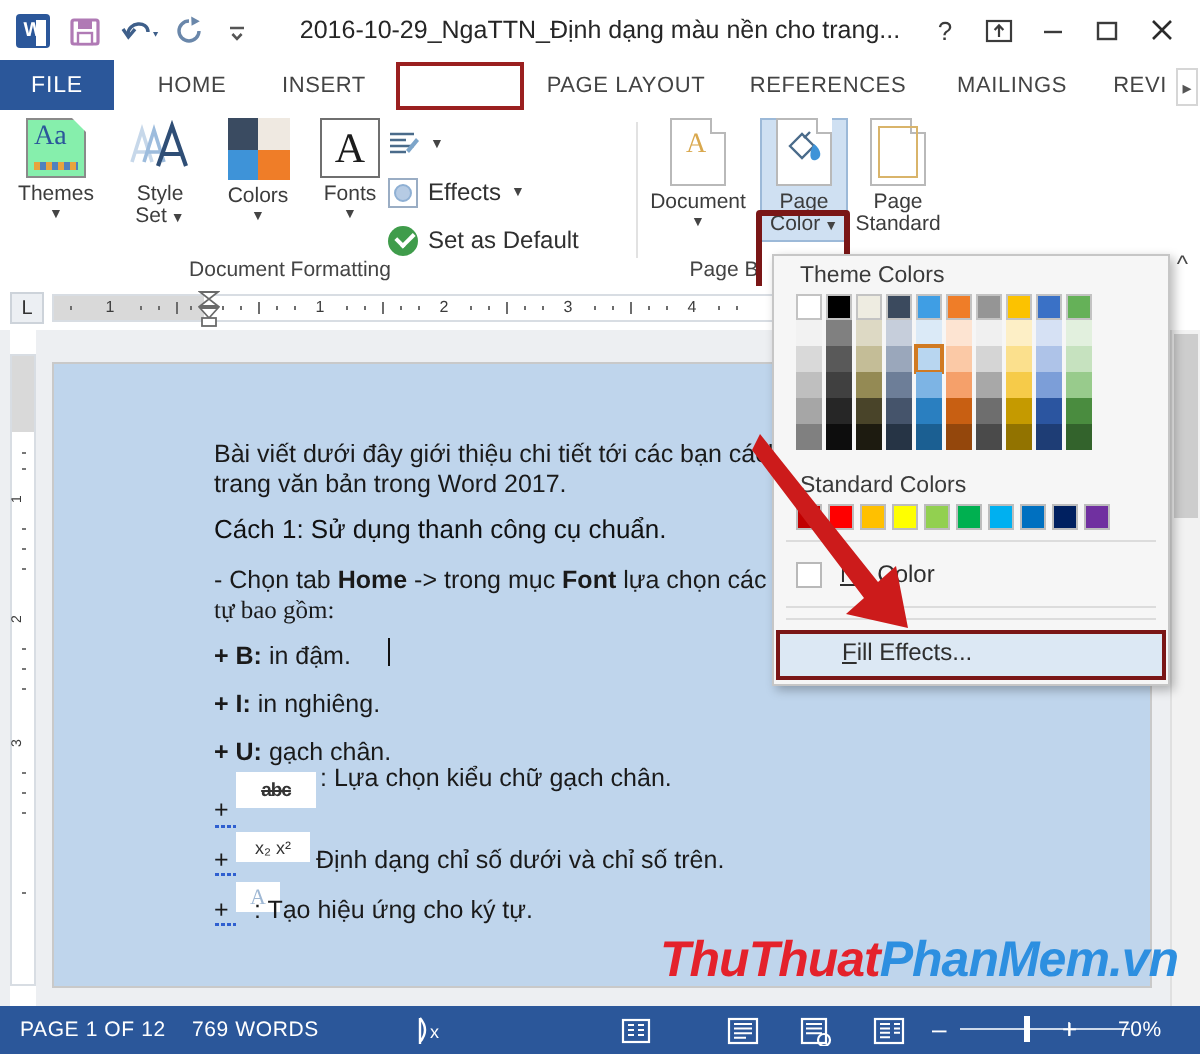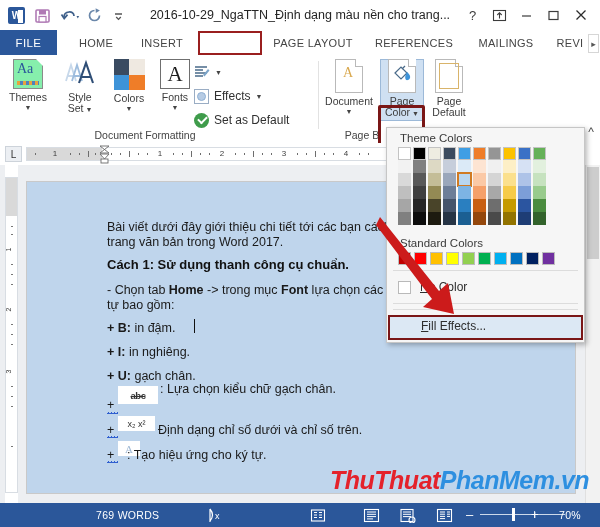--- a/index.html
+++ b/index.html
@@ -96,21 +96,21 @@
   .vthumb{position:absolute;right:1px;top:2px;width:12px;height:92px;background:#cdcdcd;}
   .vleft{position:absolute;left:5px;top:0;width:13px;height:338px;background:#fff;}
   .vruler{position:absolute;left:5px;top:12px;width:13px;height:316px;border:1px solid #d8dde3;background:#fff;box-sizing:border-box;}
   .vruler .gray{position:absolute;left:0;top:0;width:100%;height:38px;background:#d9d9d9;}
   .vruler .vt{position:absolute;left:5px;width:2px;height:1px;background:#777;}
   .vruler .vn{position:absolute;left:1px;font-size:7px;color:#3b3b3b;transform:rotate(-90deg);transform-origin:center;}
 
   .page{position:absolute;left:26px;top:16px;width:548px;height:311px;background:#bfd5ec;border:1px solid #c9c9c9;overflow:hidden;}
   .ptxt{position:absolute;font-size:12.5px;color:#1a1a1a;line-height:15px;white-space:nowrap;}
   .ptxt b{font-weight:bold;}
-  .phead{position:absolute;font-size:13px;font-weight:bold;color:#111;white-space:nowrap;}
+  .phead{position:absolute;font-size:13px;font-weight:normal;color:#111;white-space:nowrap;}
   .squig{position:absolute;height:3px;
     background:radial-gradient(circle at 1.5px 2.5px,#2f5fd0 1.1px,transparent 1.2px) 0 0/3px 3px repeat-x;}
   .minibox{position:absolute;background:#fff;border:0;display:flex;align-items:center;justify-content:center;
      font-size:9.5px;color:#3a3a3a;}
   .caretbar{position:absolute;width:1px;background:#111;}
 
   
   .wm{position:absolute;left:330px;top:466px;font-size:25px;font-weight:bold;font-style:italic;letter-spacing:-.5px;white-space:nowrap;}
   .wm .r{color:#e4222b;}
   .wm .b{color:#2d8fe0;}
@@ -318,21 +318,21 @@
       </div>
 
       <div class="bigbtn" style="left:104px;">
         <div class="docpage">
           <div class="fold"></div>
             <div class="foldl"></div>
           <div style="position:absolute;left:3px;top:3px;right:3px;bottom:3px;border:1px solid #d9b46a;"></div>
         </div>
         <div class="blab">
           <span>Page</span><br>
-          <span>Default</span>
+          <span>Standard</span>
         </div>
       </div>
 
       <div class="glabel" style="left:0px;width:80px;">Page B</div>
     </div>
 
     <div class="pc-hl" style="left:378px;top:50px;width:47px;height:66px;"></div>
 
     <div style="position:absolute;right:6px;bottom:4px;font-size:12px;color:#4a4a4a;">^</div>
   </div>
@@ -406,21 +406,21 @@
       <div class="vt" style="top:228px;"></div>
         <div class="vt" style="top:268px;"></div>
     </div>
 
     <div class="page">
       <div class="ptxt" style="left:80px;top:38px;">Bài viết dưới đây giới thiệu chi tiết tới các bạn cách đ</div>
       <div class="ptxt" style="left:80px;top:53px;">trang văn bản trong Word 2017.</div>
       <div class="phead" style="left:80px;top:75px;">Cách 1: Sử dụng thanh công cụ chuẩn.</div>
 
       <div class="ptxt" style="left:80px;top:101px;"><span>- Chọn tab </span><b>Home</b><span> -&gt; trong mục </span><b>Font</b><span> lựa chọn các đị</span></div>
-      <div class="ptxt" style="left:80px;top:116px;">tự bao gồm:</div>
+      <div class="ptxt" style="left:80px;top:116px;font-family:Liberation Serif, serif;">tự bao gồm:</div>
 
       <div class="ptxt" style="left:80px;top:139px;"><b>+ B:</b><span> in đậm.</span></div>
       <div class="caretbar" style="left:167px;top:137px;height:14px;"></div>
 
       <div class="ptxt" style="left:80px;top:163px;"><b>+ I:</b><span> in nghiêng.</span></div>
       <div class="ptxt" style="left:80px;top:187px;"><b>+ U:</b><span> gạch chân.</span></div>
 
       <div class="ptxt" style="left:80px;top:216px;">+</div>
       <div class="minibox" style="left:91px;top:204px;width:40px;height:18px;">
         <span style="text-decoration:line-through;font-weight:bold;color:#333;letter-spacing:-.5px;">abc</span>
@@ -565,20 +565,21 @@
     </div>
   </div>
 
   <div class="arrow">
     <svg width="96" height="106" viewBox="0 0 96 106">
       <path d="M4 4 L63 78 L72 70 L78 101 L47 94 L56 86 L0 12 Z" fill="#cc1b1b"></path>
     </svg>
   </div>
 
   <div class="status">
+    <div class="st" style="left:10px;">PAGE 1 OF 12</div>
     <div class="st" style="left:96px;">769 WORDS</div>
     <div class="sticon" style="left:208px;width:16px;">
       <svg width="16" height="15" viewBox="0 0 16 15">
           <path d="M2 1 V14 M2 1 q5 6 0 12" fill="none" stroke="#fff" stroke-width="1.2"></path>
           <text x="7" y="11" font-size="9" fill="#fff" font-family="Liberation Sans, sans-serif">x</text>
         </svg>
     </div>
     <div class="sticon" style="left:310px;width:16px;">
       <svg width="16" height="15" viewBox="0 0 16 15">
           <rect x="1.5" y="2" width="13" height="11" fill="none" stroke="#fff" stroke-width="1.1"></rect>

